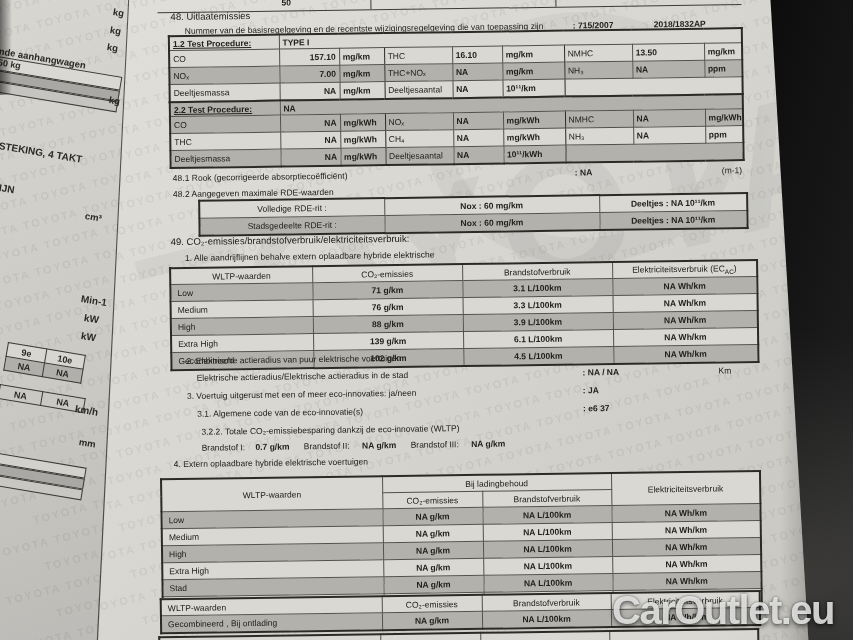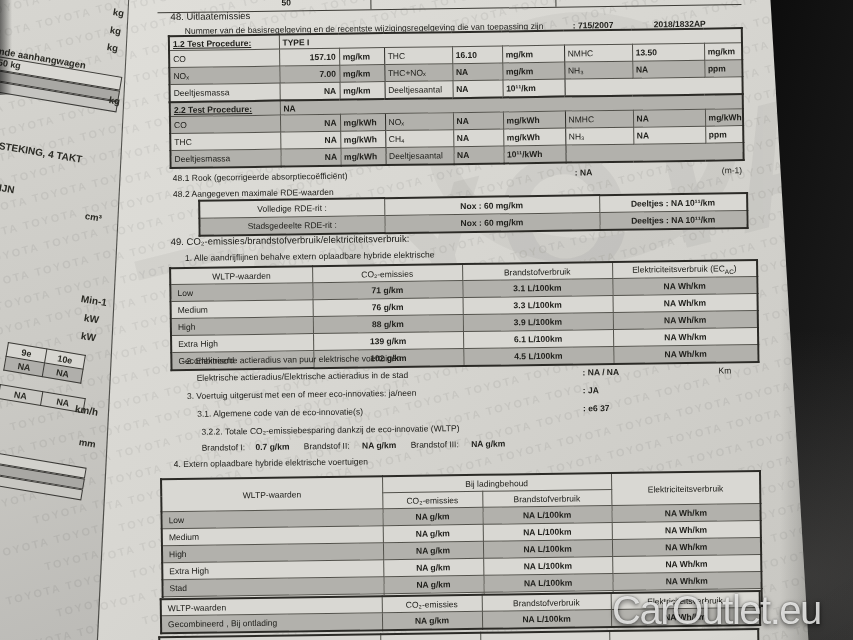--- a/index.html
+++ b/index.html
@@ -75,21 +75,21 @@
   .w1 thead td{height:15px;}
   .w1 tbody tr:nth-child(odd) td{background:#b2b1ac;}
   .w2 td{height:13px;}
   .w2 thead td{height:15px;}
   .w2 tbody tr:nth-child(odd) td{background:#b2b1ac;}
   .w3 thead td{height:15px;text-align:center;}
   .w3 thead td:first-child{text-align:left;padding-left:6px;}
   .w3 tbody td{background:#b2b1ac;}
   .sub{font-size:6.5px;vertical-align:sub;}
   
-  .credit{position:absolute;left:612px;top:588px;z-index:9;font-weight:normal;font-size:40px;
+  .credit{position:absolute;left:612px;top:588px;z-index:9;font-weight:bold;font-size:40px;
     letter-spacing:-1.5px;color:rgba(248,248,246,.82);
     text-shadow:0 2px 5px rgba(0,0,0,.6),0 0 2px rgba(0,0,0,.45);}
   .vignette{position:absolute;inset:0;z-index:8;pointer-events:none;
     background:radial-gradient(140% 120% at 40% 40%, rgba(0,0,0,0) 58%, rgba(0,0,0,.20) 100%);}
 </style>
 </head>
 <body>
 
 <div class="frame">
 

